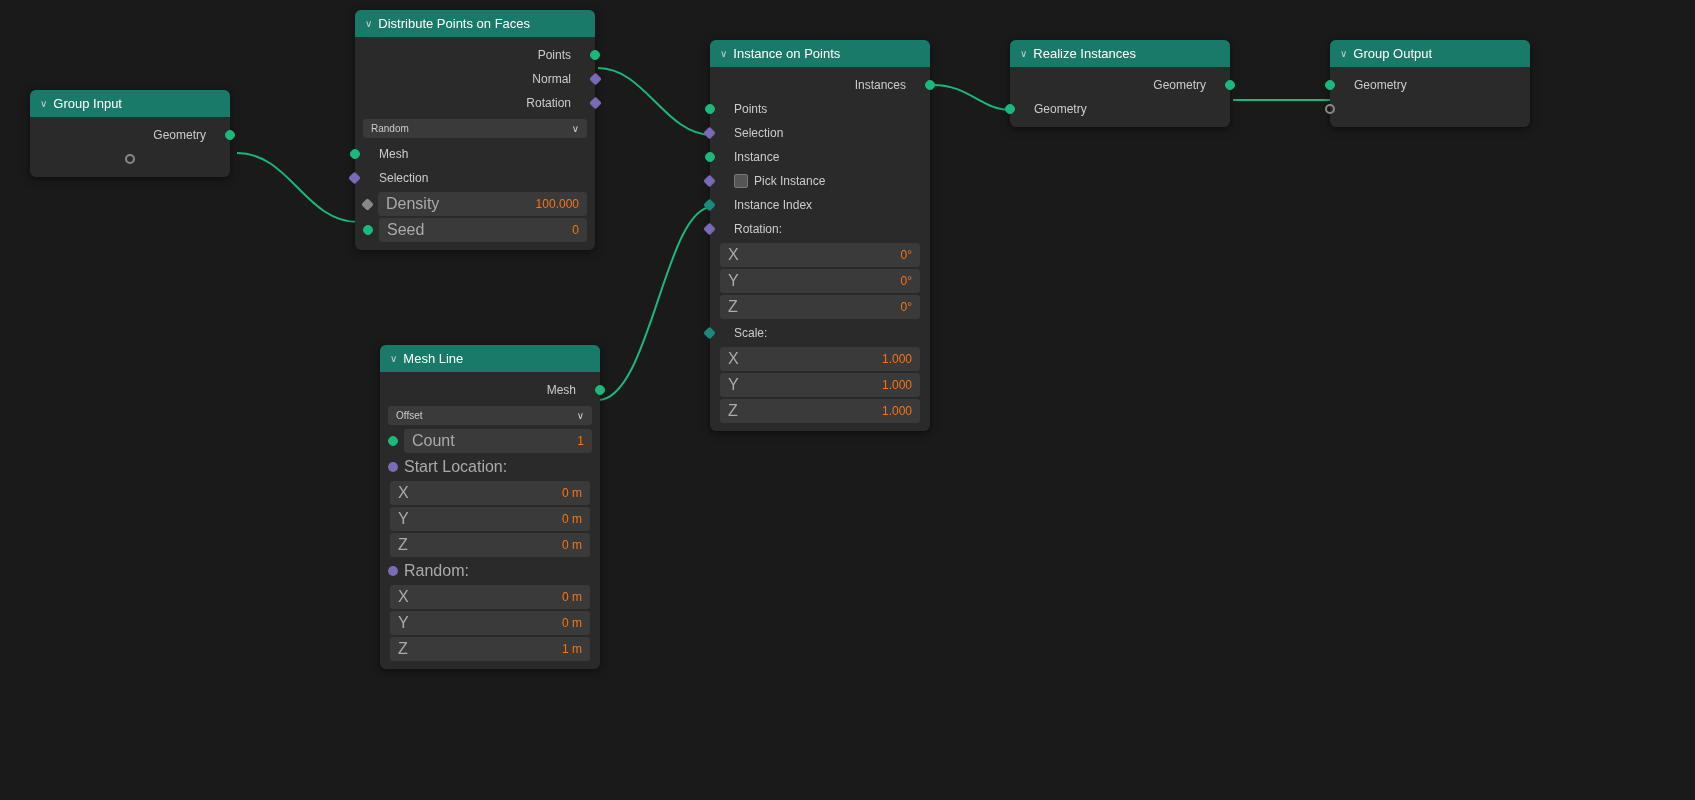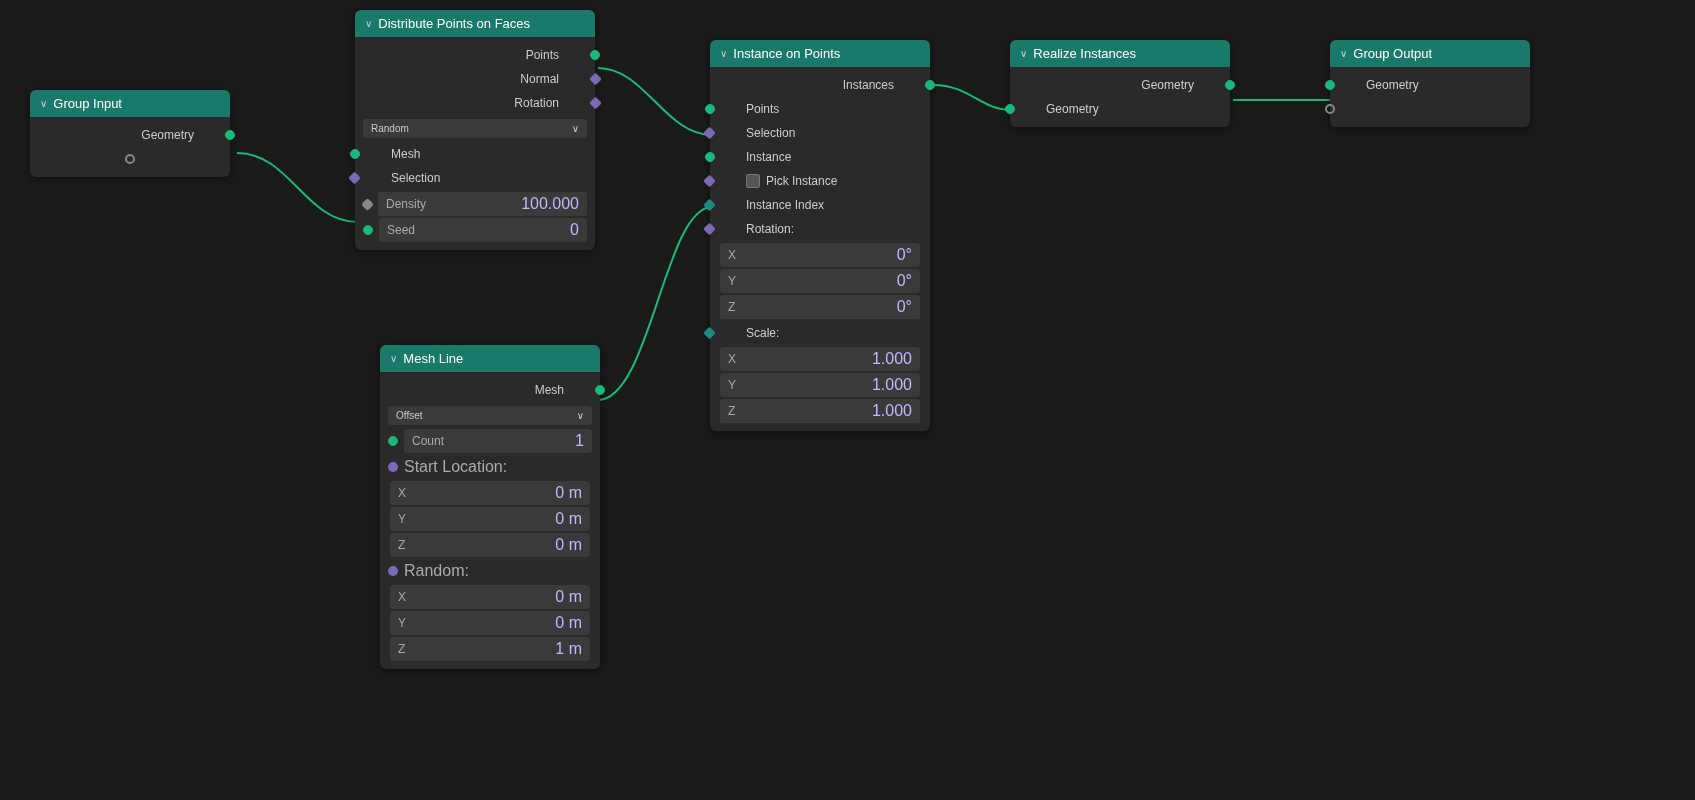--- a/index.html
+++ b/index.html
@@ -55,21 +55,21 @@
       color: #ccc;
     }
 
     .node-body {
       padding: 6px 0;
     }
 
     .node-row {
       display: flex;
       align-items: center;
-      padding: 3px 22px;
+      padding: 3px 10px;
       position: relative;
       min-height: 24px;
     }
 
     .node-row.output {
       justify-content: flex-end;
     }
 
     .node-row.input {
       justify-content: flex-start;
@@ -116,27 +116,27 @@
       display: flex;
       align-items: center;
       margin: 2px 8px;
       background: #3a3a3a;
       border-radius: 3px;
       padding: 3px 8px;
     }
 
     .field-label {
       flex: 1;
+      font-size: 16px;
+      color: #aaa;
+    }
+
+    .field-value {
       font-size: 12px;
-      color: #aaa;
-    }
-
-    .field-value {
-      font-size: 16px;
-      color: #c4b5fd;
+      color: #f97316;
       text-align: right;
     }
 
     .dropdown-row {
       margin: 4px 8px;
       background: #3a3a3a;
       border-radius: 3px;
       padding: 4px 8px;
       display: flex;
       justify-content: space-between;

